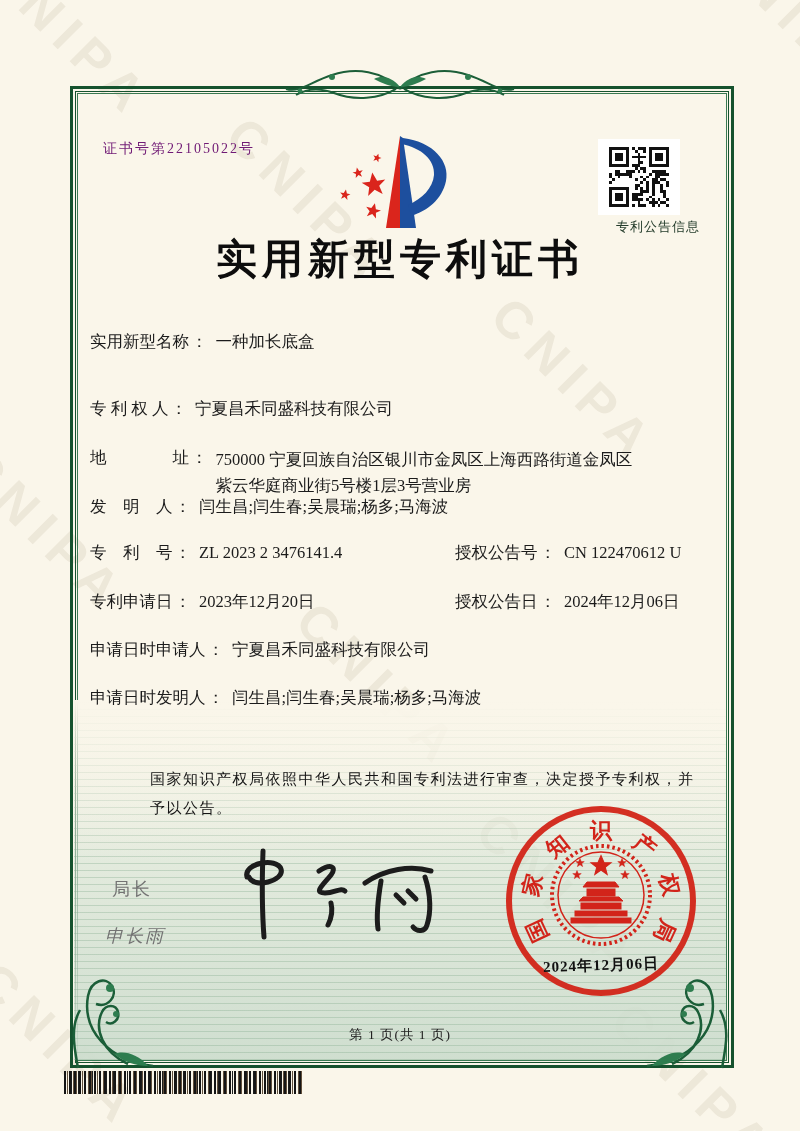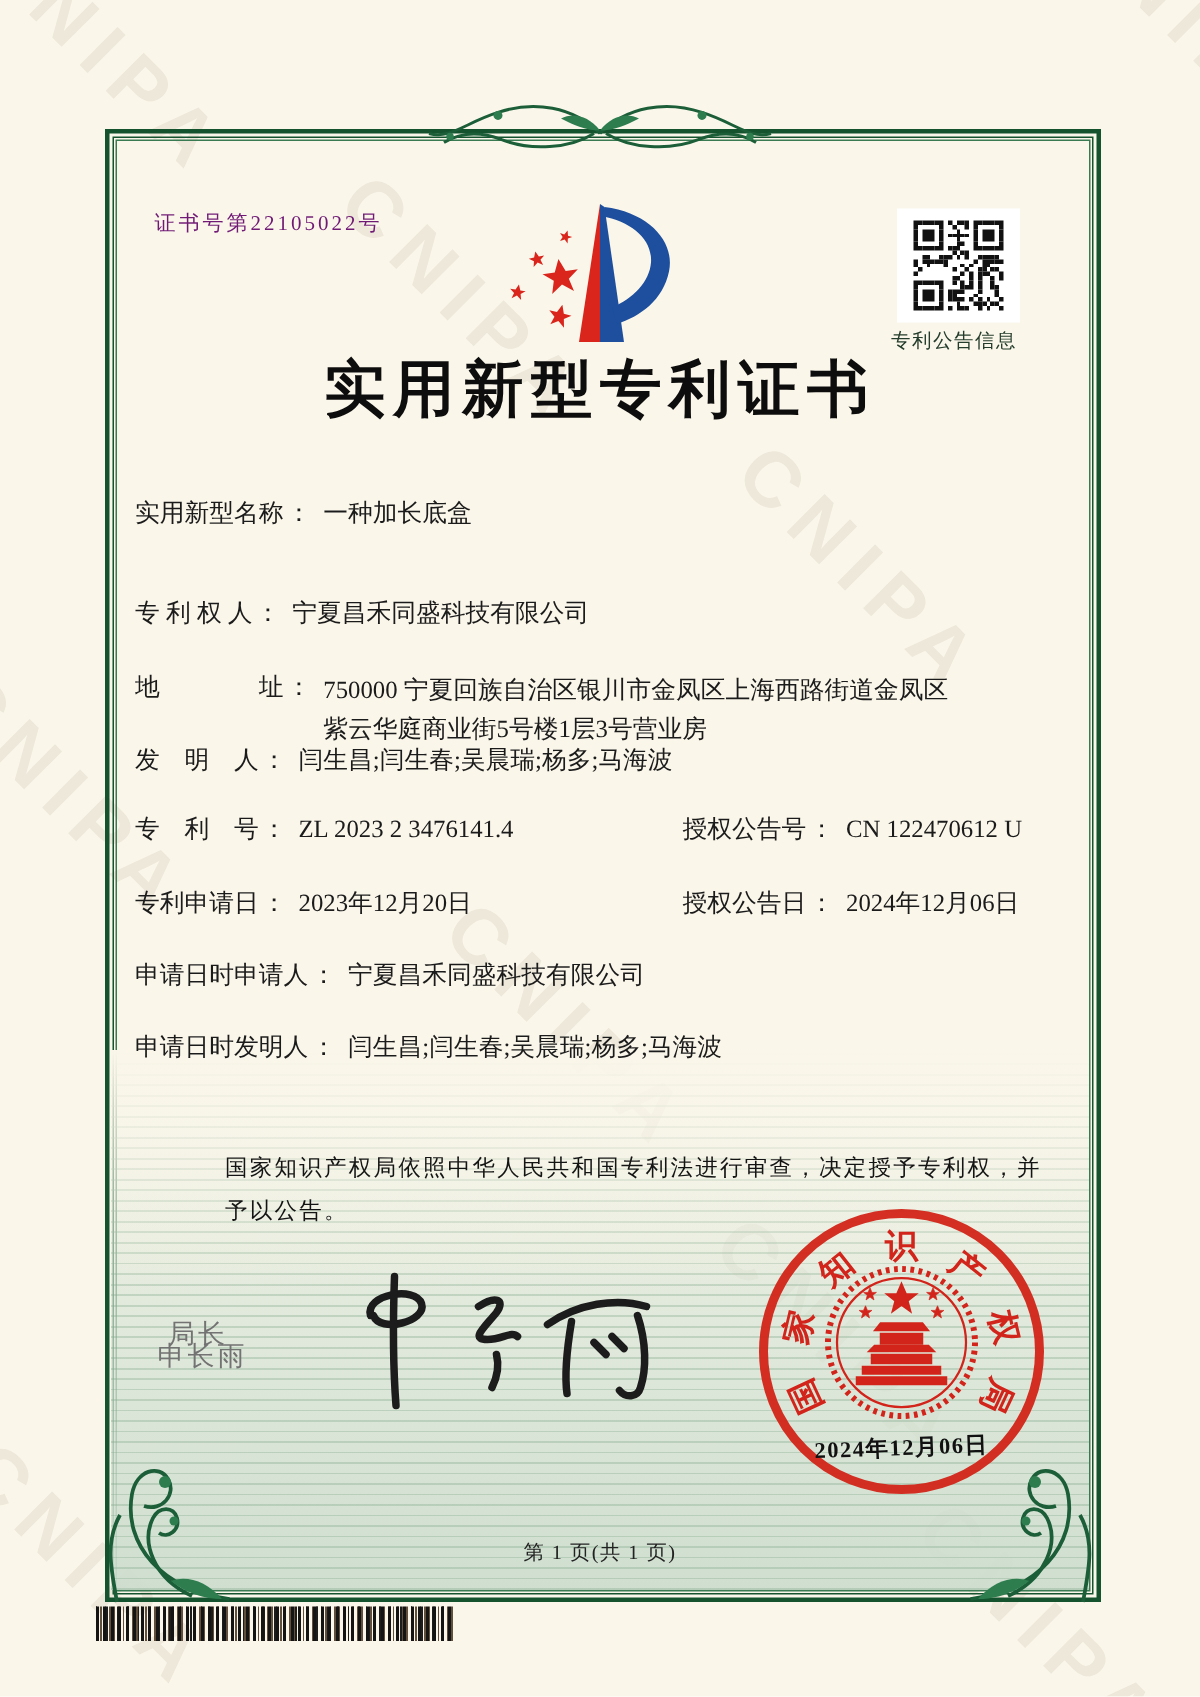--- a/index.html
+++ b/index.html
@@ -29,41 +29,41 @@
   .corner-right{left:642px;top:968px;transform:scaleX(-1);}
 
   
   .cert-no{position:absolute;left:103px;top:140px;font-size:14px;letter-spacing:2px;color:#701a75;z-index:2;}
   .logo{position:absolute;left:330px;top:124px;z-index:2;}
   .qr-wrap{position:absolute;left:598px;top:139px;width:82px;height:76px;background:#fff;
            display:flex;align-items:center;justify-content:center;z-index:2;}
   .qr-grid{width:60px;height:60px;display:grid;grid-template-columns:repeat(21,1fr);grid-template-rows:repeat(21,1fr);}
   .qr-grid div{width:100%;height:100%;}
   .qr-grid .on{background:#111;}
-  .qr-label{position:absolute;left:581px;top:218px;width:110px;text-align:center;font-size:13px;
+  .qr-label{position:absolute;left:616px;top:218px;width:110px;text-align:left;font-size:13px;
             letter-spacing:1px;color:#243c2b;z-index:2;font-family:Liberation Mono, monospace;}
   .title{position:absolute;left:0;top:232px;width:100%;text-align:center;font-size:41px;font-weight:700;
          letter-spacing:5px;color:#0d0d0d;z-index:2;}
 
   
   .row{position:absolute;font-size:16.5px;color:#1b1b1b;z-index:2;white-space:nowrap;}
   .row .lab{color:#1b1b1b;}
   .row .sep{margin:0 8px 0 2px;}
   .addr-val{display:inline-block;white-space:normal;width:440px;vertical-align:top;line-height:26px;}
 
   
   .statement{position:absolute;left:92px;top:765px;width:618px;font-size:15px;line-height:29px;
              letter-spacing:1.5px;color:#141414;z-index:2;}
   .statement .l1{padding-left:58px;}
 
   
   .officer{position:absolute;font-family:"Liberation Sans","DejaVu Sans",sans-serif;
            font-size:18px;color:#737373;z-index:2;letter-spacing:2px;}
   .officer-title{left:112px;top:877px;}
-  .officer-name{left:105px;top:892px;}
+  .officer-name{left:105px;top:924px;font-style:italic;}
   .signature{position:absolute;left:233px;top:845px;z-index:3;}
 
   
   .seal{position:absolute;left:506px;top:806px;width:190px;height:190px;z-index:3;}
   .seal-ring{position:absolute;inset:0;border:6px solid rgba(210,36,23,0.95);border-radius:50%;}
   .seal-char{position:absolute;left:50%;top:50%;font-size:22px;font-weight:700;color:#d2241a;
              font-family:"Liberation Serif",serif;}
   .seal-emblem{position:absolute;left:50%;top:47%;transform:translate(-50%,-50%);}
   .seal-date{position:absolute;left:50%;top:150px;transform:translate(-50%,0) rotate(-2deg);
              font-size:15px;font-weight:700;color:#111;letter-spacing:1px;white-space:nowrap;}

